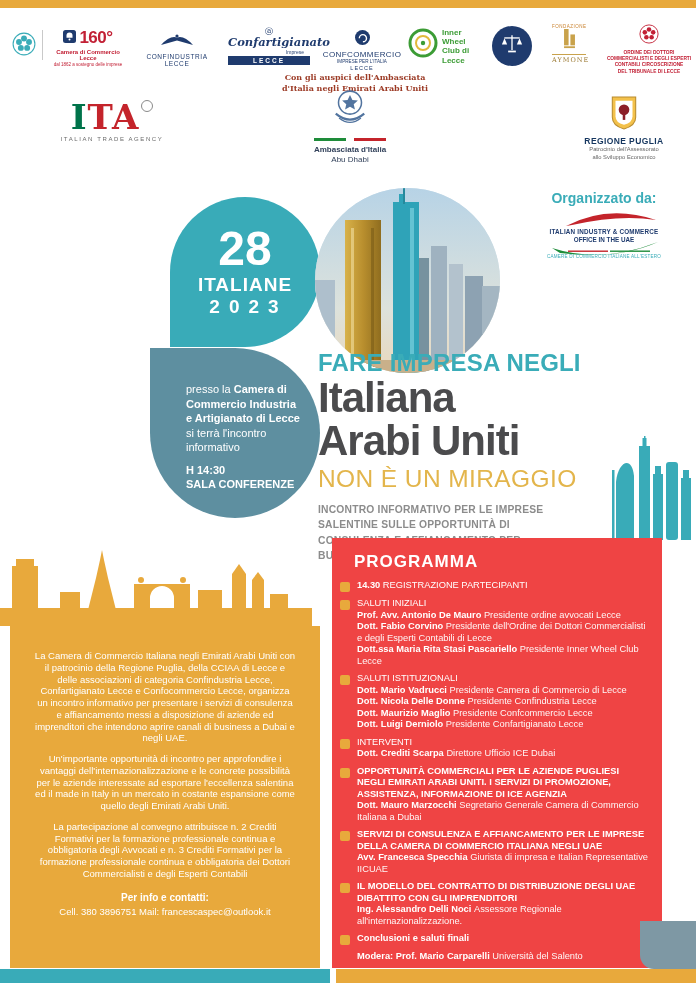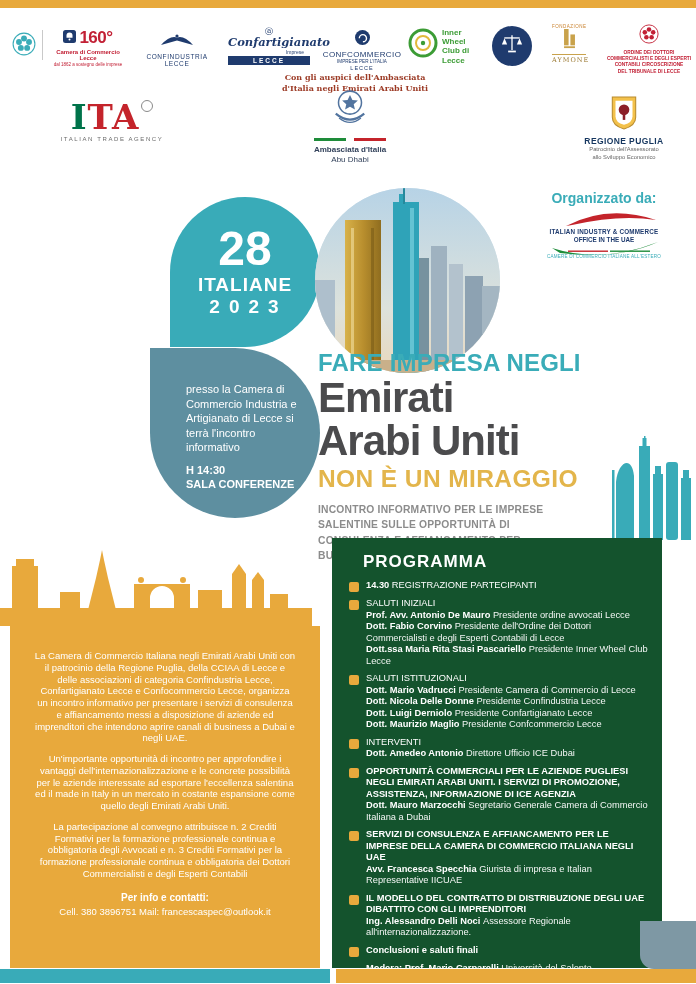--- a/index.html
+++ b/index.html
@@ -76,44 +76,44 @@
   .date-circle .day{font-size:48px;font-weight:bold;line-height:0.95;}
   .date-circle .month{font-size:19px;font-weight:bold;letter-spacing:1px;margin-top:2px;}
   .date-circle .year{font-size:19px;font-weight:bold;letter-spacing:9px;margin-left:7px;}
 
   
   .photo-circle{left:315px;top:188px;width:185px;height:185px;border-radius:50%;overflow:hidden;background:#cfe0ea;}
 
   
   .venue-circle{left:150px;top:348px;width:170px;height:170px;background:#5E8FA0;border-radius:0 50% 50% 50%;
     color:#fff;box-sizing:border-box;padding:34px 18px 0 36px;font-size:11px;line-height:1.32;}
-  .venue-circle .b{font-weight:normal;}
+  .venue-circle .b{font-weight:bold;}
   .venue-circle .when{margin-top:8px;font-weight:bold;}
 
   
   .title-block{left:318px;top:349px;width:268px;}
   .title-kicker{color:#3AACB8;font-size:24px;font-weight:bold;letter-spacing:0.2px;}
   .title-main{color:#4B4B4D;font-size:42px;font-weight:800;letter-spacing:-1px;line-height:1.02;}
-  .title-tagline{color:#E3B54B;font-size:24.5px;font-weight:bold;letter-spacing:0.4px;margin-top:2px;}
+  .title-tagline{color:#E3B54B;font-size:24.5px;font-weight:normal;letter-spacing:0.4px;margin-top:2px;}
   .title-sub{color:#8C8C8C;font-size:10.3px;font-weight:bold;line-height:1.5;margin-top:9px;width:245px;letter-spacing:0.2px;}
 
   
   .skyline-left{left:0;top:548px;width:312px;height:78px;}
   .skyline-right{left:606px;top:436px;width:88px;height:104px;}
 
   
   .about-box{left:10px;top:626px;width:310px;height:342px;background:#E8A93C;color:#fff;box-sizing:border-box;
     padding:24px 24px 0;text-align:center;font-size:9.5px;line-height:1.24;font-weight:500;overflow:hidden;}
   .about-p{margin:0 0 9px;}
   .contact-label{font-weight:bold;font-size:10px;margin-top:12px;}
   .contact-line{margin-top:2px;}
 
   
-  .program-box{left:332px;top:538px;width:330px;height:430px;background:#14532d;color:#fff;box-sizing:border-box;
-    padding:12px 12px 0 17px;overflow:hidden;}
+  .program-box{left:332px;top:538px;width:330px;height:430px;background:#ef4444;color:#fff;box-sizing:border-box;
+    padding:12px 12px 0 8px;overflow:hidden;}
   .program-heading{font-size:17px;font-weight:bold;letter-spacing:1px;margin:2px 0 8px 14px;}
   .prog-item{display:flex;margin-bottom:6px;}
   .bullet{flex:0 0 auto;width:10px;height:10px;background:#E8A93C;border-radius:2px;margin:2px 7px 0 0;}
   .bullet.hidden{visibility:hidden;}
   .prog-body{font-size:9.3px;line-height:1.24;}
   .prog-heading .b,.prog-body .b{font-weight:bold;}
   .speaker .role{opacity:0.95;}
 </style>
 </head>
 <body>
@@ -325,21 +325,21 @@
   <div class="abs venue-circle">
     <span>presso la </span><span class="b">Camera di Commercio Industria e Artigianato di Lecce</span><span> si terrà l'incontro informativo</span>
     <div class="when">
       <div>H 14:30</div>
       <div>SALA CONFERENZE</div>
     </div>
   </div>
 
   <div class="abs title-block">
     <div class="title-kicker">FARE IMPRESA NEGLI</div>
-    <div class="title-main">Emirati</div>
+    <div class="title-main">Italiana</div>
     <div class="title-main">Arabi Uniti</div>
     <div class="title-tagline">NON È UN MIRAGGIO</div>
     <div class="title-sub">INCONTRO INFORMATIVO PER LE IMPRESE SALENTINE SULLE OPPORTUNITÀ DI CONSULENZA E AFFIANCAMENTO PER BUSINESS NEGLI UAE</div>
   </div>
 
   <div class="abs skyline-right">
     <svg width="88" height="104" viewBox="0 0 88 104">
       <g fill="#39ABB8">
         <rect x="6" y="34" width="2.5" height="70"></rect>
         <path d="M10 104 V46 C12 25 26 19 28 40 V104 Z"></path>
@@ -401,29 +401,29 @@
             <div class="speaker"><span class="b">Dott. Fabio Corvino </span><span class="role">Presidente dell'Ordine dei Dottori Commercialisti e degli Esperti Contabili di Lecce</span></div>
             <div class="speaker"><span class="b">Dott.ssa Maria Rita Stasi Pascariello </span><span class="role">Presidente Inner Wheel Club Lecce</span></div>
           </div>
         </div>
         <div class="prog-item">
           <span class="bullet"></span>
           <div class="prog-body">
             <div class="prog-heading"><span>SALUTI ISTITUZIONALI</span></div>
             <div class="speaker"><span class="b">Dott. Mario Vadrucci </span><span class="role">Presidente Camera di Commercio di Lecce</span></div>
             <div class="speaker"><span class="b">Dott. Nicola Delle Donne </span><span class="role">Presidente Confindustria Lecce</span></div>
+            <div class="speaker"><span class="b">Dott. Maurizio Maglio </span><span class="role">Presidente Confcommercio Lecce</span></div>
             <div class="speaker"><span class="b">Dott. Luigi Derniolo </span><span class="role">Presidente Confartigianato Lecce</span></div>
-            <div class="speaker"><span class="b">Dott. Maurizio Maglio </span><span class="role">Presidente Confcommercio Lecce</span></div>
           </div>
         </div>
         <div class="prog-item">
           <span class="bullet"></span>
           <div class="prog-body">
             <div class="prog-heading"><span>INTERVENTI</span></div>
-            <div class="speaker"><span class="b">Dott. Amedeo Antonio </span><span class="role">Direttore Ufficio ICE Dubai</span></div>
+            <div class="speaker"><span class="b">Dott. Crediti Scarpa </span><span class="role">Direttore Ufficio ICE Dubai</span></div>
           </div>
         </div>
         <div class="prog-item">
           <span class="bullet"></span>
           <div class="prog-body">
             <div class="prog-heading"><span class="b">OPPORTUNITÀ COMMERCIALI PER LE AZIENDE PUGLIESI NEGLI EMIRATI ARABI UNITI. I SERVIZI DI PROMOZIONE, ASSISTENZA, INFORMAZIONE DI ICE AGENZIA</span></div>
             <div class="speaker"><span class="b">Dott. Mauro Marzocchi </span><span class="role">Segretario Generale Camera di Commercio Italiana a Dubai</span></div>
           </div>
         </div>
         <div class="prog-item">

